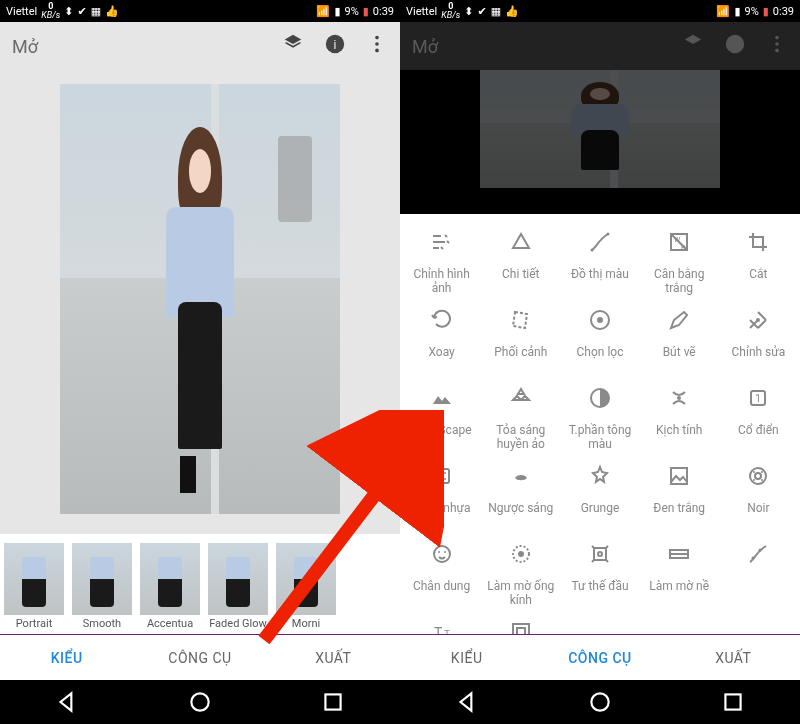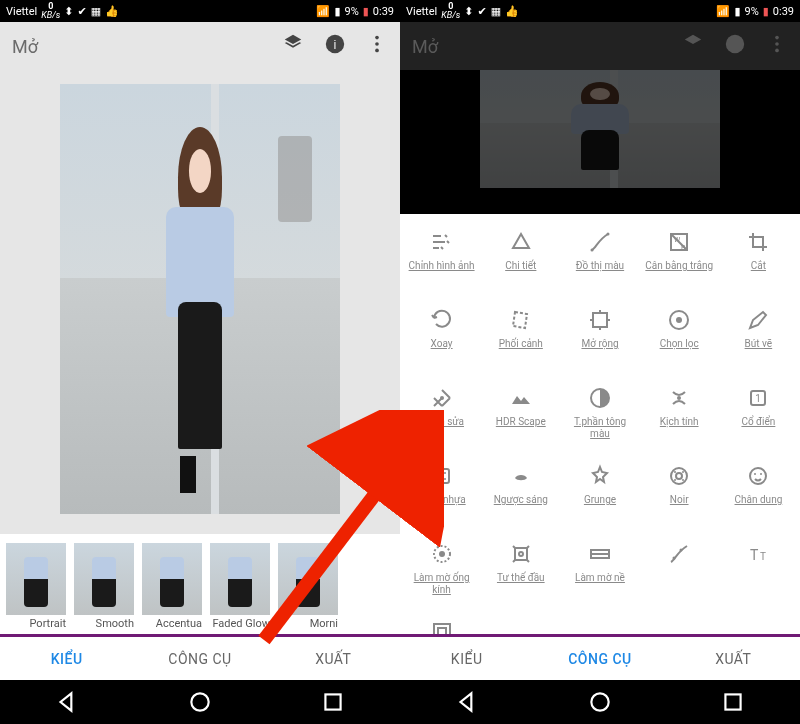--- a/index.html
+++ b/index.html
@@ -21,47 +21,47 @@
   .ground { position: absolute; bottom: 0; left: 0; right: 0; height: 55%; background: linear-gradient(180deg,#c9cdce 0%, #b7bbbc 100%); }
   .figure { position: absolute; left: 30%; top: 10%; width: 40%; height: 85%; }
   .hair { position: absolute; top: 0; left: 30%; width: 40%; height: 28%; background: #5a3a28; border-radius: 50% 50% 40% 40%; }
   .face { position: absolute; top: 6%; left: 40%; width: 20%; height: 12%; background: #f3d6c5; border-radius: 50%; }
   .shirt { position: absolute; top: 22%; left: 20%; width: 60%; height: 30%; background: #b9cbe4; border-radius: 10px 10px 4px 4px; }
   .pants { position: absolute; top: 48%; left: 30%; width: 40%; height: 40%; background: #1a1a1a; border-radius: 8px 8px 2px 2px; }
   .heel { position: absolute; bottom: 0; left: 32%; width: 14%; height: 10%; background: #111; }
   .bg-person { position: absolute; top: 12%; right: 10%; width: 12%; height: 20%; background: #999; border-radius: 4px; opacity: .6; }
 
   .thumbs { height: 100px; display: flex; align-items: center; padding: 6px 2px 2px; overflow: hidden; background: #fff; }
-  .thumb { width: 64px; margin-right: 4px; display: flex; flex-direction: column; align-items: flex-end; }
+  .thumb { width: 64px; margin-right: 4px; display: flex; flex-direction: column; align-items: center; }
   .thumb-img { width: 60px; height: 72px; background: linear-gradient(180deg,#cbd6de,#bfc3c4); position: relative; }
   .thumb-img::after { content: ""; position: absolute; left: 30%; top: 20%; width: 40%; height: 70%; background: linear-gradient(180deg,#b9cbe4 0%,#b9cbe4 45%, #1a1a1a 45%,#1a1a1a 100%); border-radius: 4px; }
   .thumb-label { font-size: 11px; color: #555; margin-top: 2px; white-space: nowrap; overflow: hidden; text-overflow: ellipsis; max-width: 62px; }
 
-  .bottom-tabs { height: 46px; display: flex; border-top: 3px solid #701a75; background: #fff; }
+  .bottom-tabs { height: 46px; display: flex; border-top: 1px solid #701a75; background: #fff; }
   .tab { flex: 1; display: flex; align-items: center; justify-content: center; font-size: 14px; color: #666; letter-spacing: .5px; }
   .tab.active { color: #1e88e5; font-weight: 500; }
 
   .nav-bar { height: 44px; background: #000; display: flex; justify-content: space-around; align-items: center; }
   .nav-btn { width: 26px; height: 26px; display: inline-flex; align-items: center; justify-content: center; }
   .nav-btn svg { fill: none; stroke: #fff; stroke-width: 2; }
 
   
   .s2-dim { position: relative; height: 192px; background: #000; }
   .s2-dim .s1-top { background: rgba(230,230,230,.15); }
   .s2-dim .s1-title { color: #5a5a5a; }
   .s2-dim .s1-actions { color: #5a5a5a; }
   .s2-dim .photo { width: 240px; height: 118px; filter: brightness(.35); }
   .s2-dim .photo-outer { display:flex; justify-content:center; }
 
   .tool-panel { flex: 1; background: #fff; overflow: hidden; padding: 8px 2px 0; }
   .tool-grid { display: grid; grid-template-columns: repeat(5,1fr); grid-auto-rows: 78px; }
   .tool { display: flex; flex-direction: column; align-items: center; justify-content: flex-start; padding-top: 6px; }
   .tool-icon { width: 28px; height: 28px; color: #8a8a8a; display:flex; align-items:center; justify-content:center; }
   .tool-icon svg { width: 24px; height: 24px; fill: #8a8a8a; }
-  .tool-label { font-size: 10px; color: #8a8a8a; text-align: center; margin-top: 4px; line-height: 1.15; max-width: 72px; text-decoration: underline; }
+  .tool-label { font-size: 12px; color: #8a8a8a; text-align: center; margin-top: 12px; line-height: 1.15; max-width: 72px; }
 
   
   .arrow { position: absolute; left: 254px; top: 410px; width: 190px; height: 240px; pointer-events: none; }
   .arrow svg { width: 100%; height: 100%; }
 </style>
 </head>
 <body>
 
 <div class="screens">
 
@@ -281,29 +281,20 @@
             <div class="tool-icon">
               <svg viewBox="0 0 24 24">
                 <path d="M6 4l12 2-2 14-12-2z" fill="none" stroke="#8a8a8a" stroke-width="2" stroke-dasharray="3 2"></path>
               </svg>
             </div>
             <div class="tool-label">Phối cảnh</div>
           </div>
           <div class="tool">
             <div class="tool-icon">
               <svg viewBox="0 0 24 24">
-                <rect x="5" y="5" width="14" height="14" fill="none" stroke="#8a8a8a" stroke-width="2"></rect>
-                <path d="M2 12h3M19 12h3M12 2v3M12 19v3" stroke="#8a8a8a" stroke-width="2"></path>
-              </svg>
-            </div>
-            <div class="tool-label">Mở rộng</div>
-          </div>
-          <div class="tool">
-            <div class="tool-icon">
-              <svg viewBox="0 0 24 24">
                 <circle cx="12" cy="12" r="9" fill="none" stroke="#8a8a8a" stroke-width="2"></circle>
                 <circle cx="12" cy="12" r="3" fill="#8a8a8a"></circle>
               </svg>
             </div>
             <div class="tool-label">Chọn lọc</div>
           </div>
           <div class="tool">
             <div class="tool-icon">
               <svg viewBox="0 0 24 24">
                 <path d="M4 20l3-8 10-8 3 3-8 10z" fill="none" stroke="#8a8a8a" stroke-width="2"></path>
@@ -320,20 +311,28 @@
             </div>
             <div class="tool-label">Chỉnh sửa</div>
           </div>
           <div class="tool">
             <div class="tool-icon">
               <svg viewBox="0 0 24 24">
                 <path d="M3 18l5-8 4 5 3-4 6 7z" fill="#8a8a8a"></path>
               </svg>
             </div>
             <div class="tool-label">HDR Scape</div>
+          </div>
+          <div class="tool">
+            <div class="tool-icon">
+              <svg viewBox="0 0 24 24">
+                <path d="M12 3l3 5h-6zM4 14l4-4 4 4zM20 14l-4-4-4 4z" fill="none" stroke="#8a8a8a" stroke-width="2"></path>
+              </svg>
+            </div>
+            <div class="tool-label">Tỏa sáng huyền ảo</div>
           </div>
           <div class="tool">
             <div class="tool-icon">
               <svg viewBox="0 0 24 24">
                 <circle cx="12" cy="12" r="9" fill="none" stroke="#8a8a8a" stroke-width="2"></circle>
                 <path d="M12 3a9 9 0 0 1 0 18z" fill="#8a8a8a"></path>
               </svg>
             </div>
             <div class="tool-label">T.phần tông màu</div>
           </div>
@@ -375,20 +374,29 @@
             </div>
             <div class="tool-label">Ngược sáng</div>
           </div>
           <div class="tool">
             <div class="tool-icon">
               <svg viewBox="0 0 24 24">
                 <path d="M12 3l2 5 5 1-4 4 1 5-4-3-4 3 1-5-4-4 5-1z" fill="none" stroke="#8a8a8a" stroke-width="2"></path>
               </svg>
             </div>
             <div class="tool-label">Grunge</div>
+          </div>
+          <div class="tool">
+            <div class="tool-icon">
+              <svg viewBox="0 0 24 24">
+                <rect x="4" y="4" width="16" height="16" fill="none" stroke="#8a8a8a" stroke-width="2"></rect>
+                <path d="M4 18l5-6 4 4 3-3 4 5" fill="none" stroke="#8a8a8a" stroke-width="2"></path>
+              </svg>
+            </div>
+            <div class="tool-label">Đen trắng</div>
           </div>
           <div class="tool">
             <div class="tool-icon">
               <svg viewBox="0 0 24 24">
                 <circle cx="12" cy="12" r="8" fill="none" stroke="#8a8a8a" stroke-width="2"></circle>
                 <circle cx="12" cy="12" r="3" fill="none" stroke="#8a8a8a" stroke-width="2"></circle>
                 <circle cx="8" cy="8" r="1" fill="#8a8a8a"></circle>
                 <circle cx="16" cy="8" r="1" fill="#8a8a8a"></circle>
                 <circle cx="8" cy="16" r="1" fill="#8a8a8a"></circle>
                 <circle cx="16" cy="16" r="1" fill="#8a8a8a"></circle>

